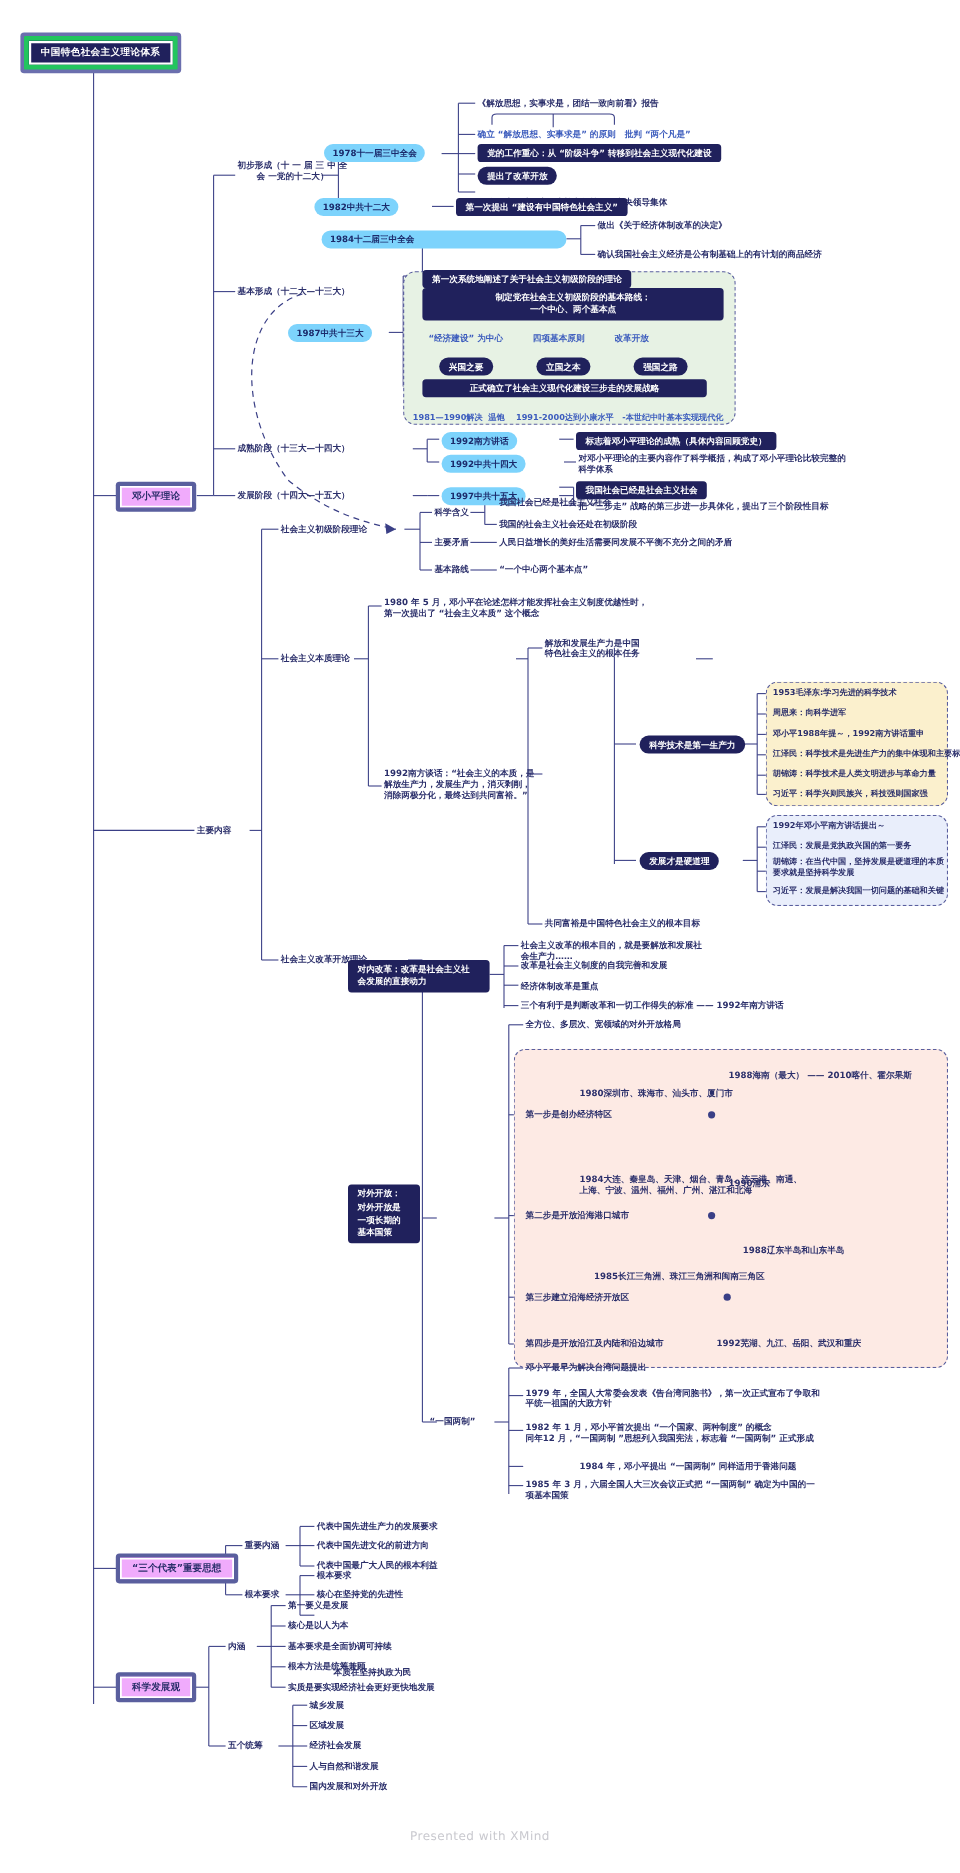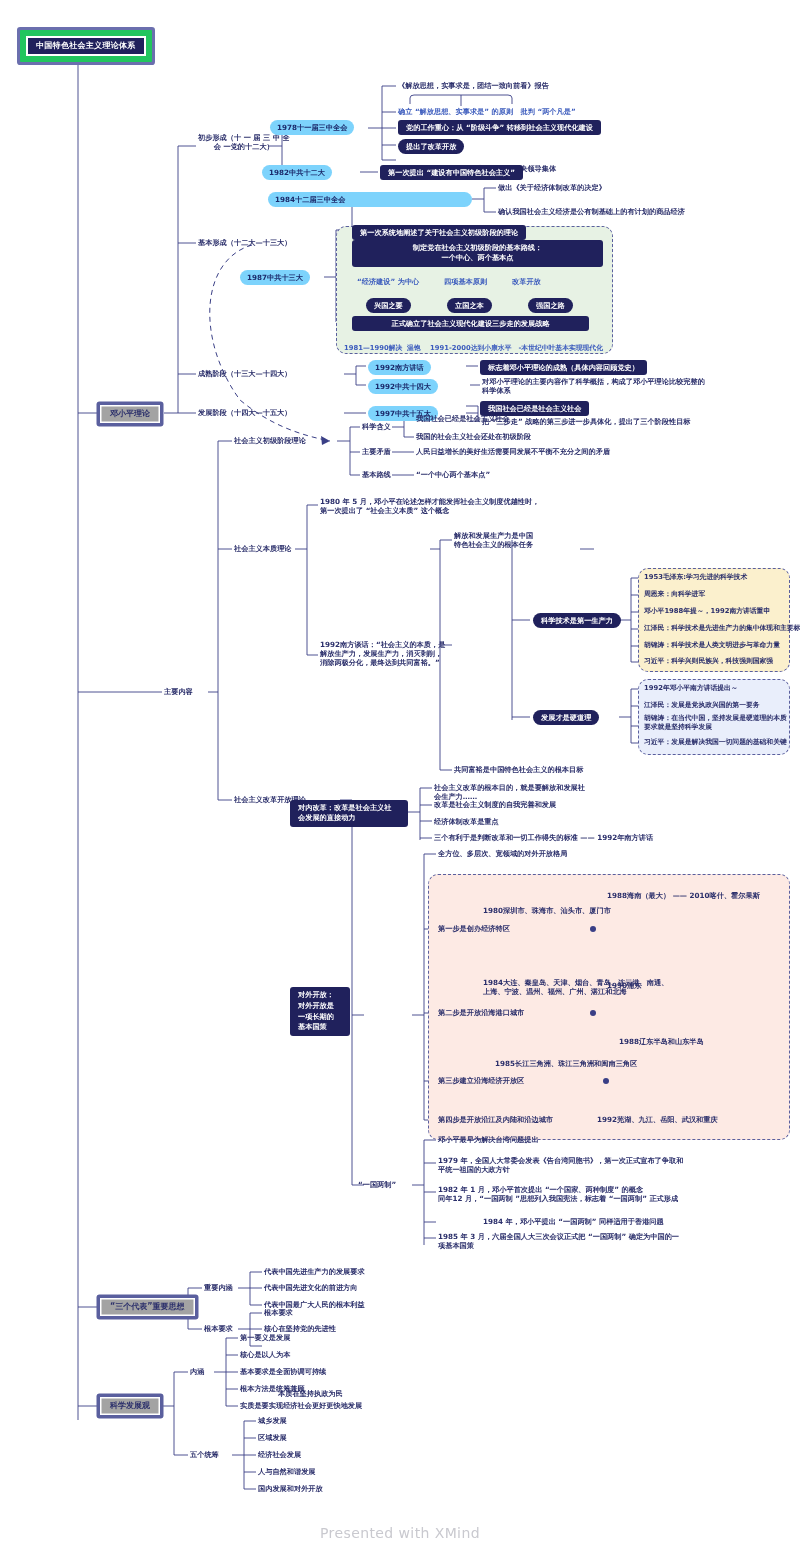--- a/index.html
+++ b/index.html
@@ -9,27 +9,27 @@
     width: 800px; height: 1561px; position: relative; overflow: hidden;
     color: #2b2f6b;
   }
   #canvas { position:absolute; inset:0; }
   svg.lines { position:absolute; left:0; top:0; width:800px; height:1561px; pointer-events:none; }
 
   .node { position:absolute; font-weight:700; line-height:1.28; white-space:pre; }
 
   
   .root {
-    background:#20215c; color:#ffffff; border:6px solid #22c55e;
+    background:#20215c; color:#ffffff; border:4px solid #22c55e;
     box-shadow: 0 0 0 2px #ffffff inset, 0 0 0 3px #6b6fae;
     padding:5px 10px; font-size:8px; letter-spacing:.3px; border-radius:1px;
   }
   
   .lvl1 {
-    background:#a3a3a3; color:#2b2f6b; border:1px solid #5a5f9e;
+    background:#f0abfc; color:#2b2f6b; border:1px solid #5a5f9e;
     box-shadow: 0 0 0 1.5px #ffffff inset, 0 0 0 2.5px #5a5f9e;
     padding:4px 10px; font-size:8px; text-align:center; border-radius:1px;
   }
   
   .plain { color:#2b2f6b; font-size:7.2px; }
   .plain.sm { font-size:6.8px; }
   
   .pill-blue {
     background:#7dd3fc; color:#1b2a6b; padding:3px 7px; border-radius:9px;
     font-size:7.2px;
@@ -43,21 +43,21 @@
   .pill-navy.two { text-align:center; line-height:1.45; }
   
   .region { position:absolute; border:1.5px dashed #5a5f9e; border-radius:10px; }
   .region.green { background:#e7f2e4; }
   .region.yellow { background:#fbf0cd; }
   .region.bluebg { background:#e9eefb; }
   .region.pink { background:#fdeae4; }
 
   .footer {
     position:absolute; left:0; right:0; top:1525px; text-align:center;
-    font-size:14px; color:#c9c9cf; font-weight:400; letter-spacing:.4px;
+    font-size:10px; color:#c9c9cf; font-weight:400; letter-spacing:.4px;
   }
   .tl-dot { position:absolute; width:6px; height:6px; border-radius:50%; background:#3a3f86; }
 </style>
 </head>
 <body>
 
 <div id="canvas">
 
   <svg class="lines" viewBox="0 0 800 1561">
     <g fill="none" stroke="#3a3f86" stroke-width="0.9">

